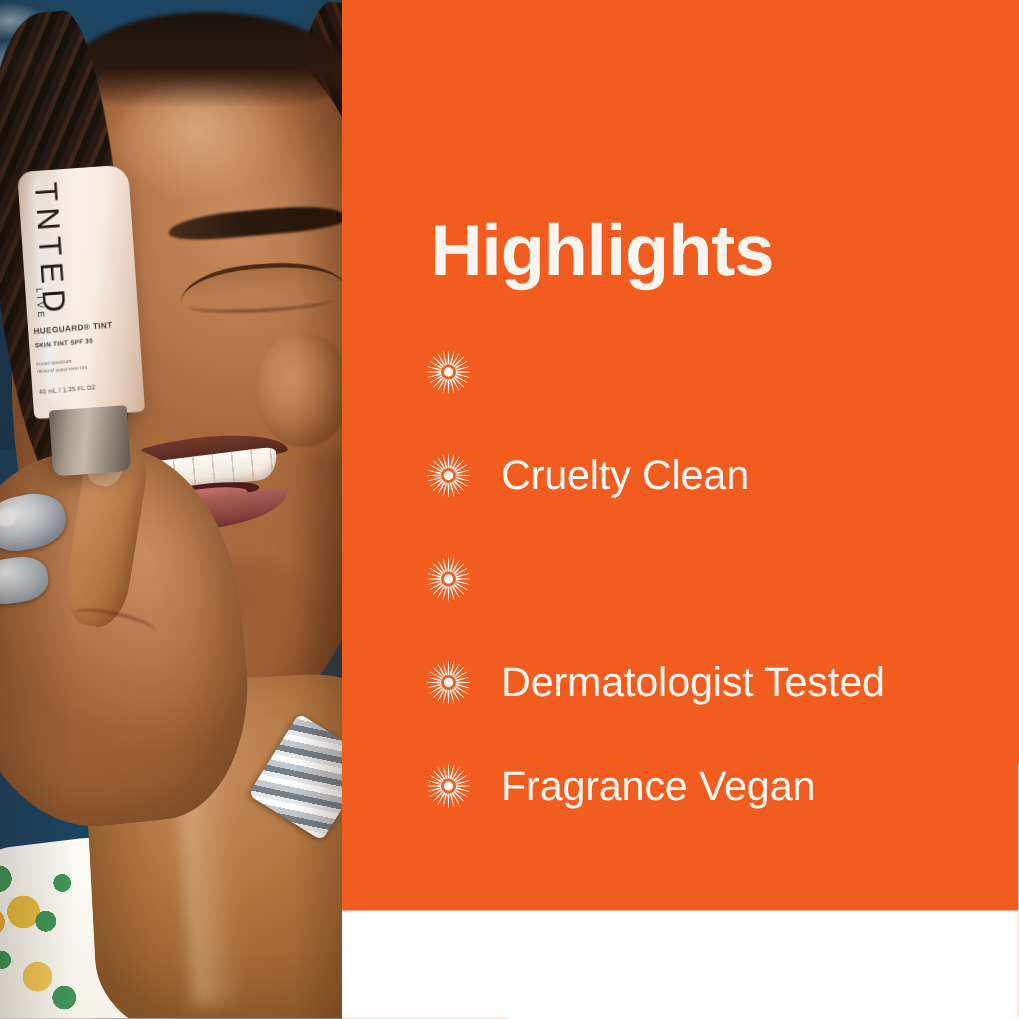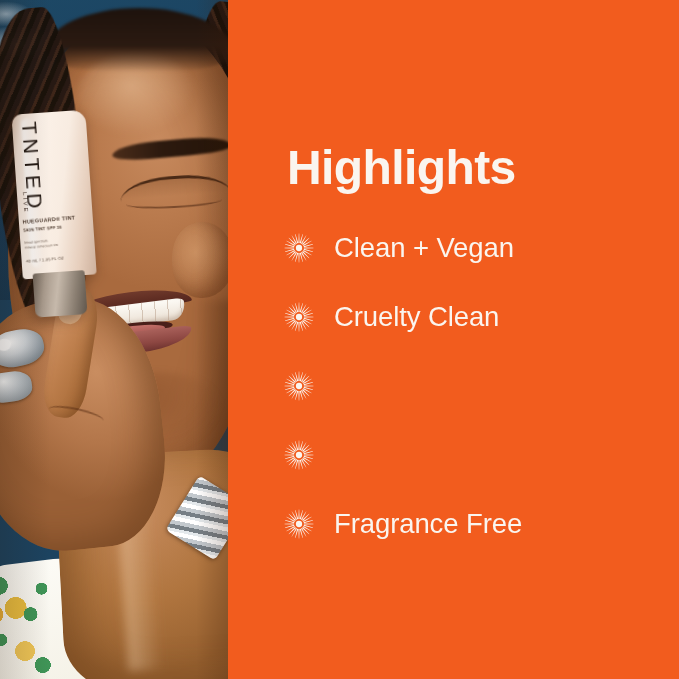--- a/index.html
+++ b/index.html
@@ -438,21 +438,21 @@
     background:
       linear-gradient(90deg, rgba(40,20,6,.18) 0%, rgba(40,20,6,0) 22%),
       linear-gradient(270deg, rgba(60,26,6,.22) 0%, rgba(60,26,6,0) 14%);
     pointer-events: none;
   }
 
   
   #info-pane {
     position: relative;
     flex: 1 1 auto;
-    height: 679px;
+    height: 607px;
     background: #f25c1e;
   }
 
   #title {
     position: absolute;
     left: 59px;
     top: 140px;
     font-size: 48px;
     font-weight: 700;
     letter-spacing: -.6px;
@@ -577,21 +577,20 @@
             <polygon points="36.91852454804888,60.253048327204944 15.66996577339312,83.55221676730169 16.447783232698324,84.33003422660688 39.74695167279506,63.08147545195113" fill="#faf5ef"></polygon>
             <polygon points="34.71058083755676,56.51794919243113 8.15578061834695,73.52368602791857 8.705780618346951,74.47631397208146 36.71058083755676,59.98205080756888" fill="#faf5ef"></polygon>
             <polygon points="33.54458577602533,52.33866259161345 3.493209863318333,61.892054960462 3.7779108129311054,62.95457336937998 34.57986195643541,56.20236589676973" fill="#faf5ef"></polygon>
             <polygon points="33.5,48 2,49.45000000000001 2,50.550000000000004 33.5,52" fill="#faf5ef"></polygon>
             <polygon points="34.57986195643541,43.79763410323027 3.7779108129311054,37.04542663062003 3.493209863318333,38.10794503953801 33.54458577602533,47.66133740838655" fill="#faf5ef"></polygon>
             <polygon points="36.71058083755676,40.017949192431125 8.705780618346944,25.52368602791855 8.155780618346943,26.476313972081435 34.71058083755676,43.482050807568875" fill="#faf5ef"></polygon>
             <polygon points="39.746951672795056,36.91852454804888 16.447783232698317,15.66996577339312 15.669965773393114,16.447783232698324 36.91852454804887,39.74695167279506" fill="#faf5ef"></polygon>
             <polygon points="43.48205080756887,34.71058083755677 26.47631397208142,8.155780618346958 25.523686027918536,8.705780618346958 40.01794919243112,36.71058083755677" fill="#faf5ef"></polygon>
             <polygon points="47.66133740838655,33.54458577602533 38.107945039538,3.493209863318333 37.04542663062002,3.7779108129311054 43.79763410323027,34.57986195643541" fill="#faf5ef"></polygon>
           </svg>
-          <div class="hl-label">Clean + Vegan</div>
         </div>
         <div class="hl-row">
           <svg class="hl-icon" viewBox="0 0 100 100">
             <circle cx="50" cy="50" r="10.5" fill="#faf5ef"></circle>
             <polygon points="52,33.5 50.55,2 49.45,2 48,33.5" fill="#faf5ef"></polygon>
             <polygon points="56.20236589676973,34.57986195643541 62.954573369379986,3.7779108129311054 61.892054960462005,3.493209863318333 52.33866259161345,33.54458577602533" fill="#faf5ef"></polygon>
             <polygon points="59.982050807568875,36.71058083755676 74.47631397208144,8.705780618346944 73.52368602791856,8.155780618346943 56.517949192431125,34.71058083755676" fill="#faf5ef"></polygon>
             <polygon points="63.08147545195113,39.74695167279506 84.33003422660688,16.447783232698324 83.55221676730169,15.669965773393121 60.253048327204944,36.91852454804888" fill="#faf5ef"></polygon>
             <polygon points="65.28941916244324,43.482050807568875 91.84421938165306,26.476313972081442 91.29421938165305,25.523686027918558 63.28941916244324,40.017949192431125" fill="#faf5ef"></polygon>
             <polygon points="66.45541422397467,47.66133740838655 96.50679013668167,38.107945039537995 96.22208918706889,37.045426630620014 65.42013804356459,43.79763410323027" fill="#faf5ef"></polygon>
@@ -666,20 +665,21 @@
             <polygon points="36.91852454804888,60.253048327204944 15.66996577339312,83.55221676730169 16.447783232698324,84.33003422660688 39.74695167279506,63.08147545195113" fill="#faf5ef"></polygon>
             <polygon points="34.71058083755676,56.51794919243113 8.15578061834695,73.52368602791857 8.705780618346951,74.47631397208146 36.71058083755676,59.98205080756888" fill="#faf5ef"></polygon>
             <polygon points="33.54458577602533,52.33866259161345 3.493209863318333,61.892054960462 3.7779108129311054,62.95457336937998 34.57986195643541,56.20236589676973" fill="#faf5ef"></polygon>
             <polygon points="33.5,48 2,49.45000000000001 2,50.550000000000004 33.5,52" fill="#faf5ef"></polygon>
             <polygon points="34.57986195643541,43.79763410323027 3.7779108129311054,37.04542663062003 3.493209863318333,38.10794503953801 33.54458577602533,47.66133740838655" fill="#faf5ef"></polygon>
             <polygon points="36.71058083755676,40.017949192431125 8.705780618346944,25.52368602791855 8.155780618346943,26.476313972081435 34.71058083755676,43.482050807568875" fill="#faf5ef"></polygon>
             <polygon points="39.746951672795056,36.91852454804888 16.447783232698317,15.66996577339312 15.669965773393114,16.447783232698324 36.91852454804887,39.74695167279506" fill="#faf5ef"></polygon>
             <polygon points="43.48205080756887,34.71058083755677 26.47631397208142,8.155780618346958 25.523686027918536,8.705780618346958 40.01794919243112,36.71058083755677" fill="#faf5ef"></polygon>
             <polygon points="47.66133740838655,33.54458577602533 38.107945039538,3.493209863318333 37.04542663062002,3.7779108129311054 43.79763410323027,34.57986195643541" fill="#faf5ef"></polygon>
           </svg>
+          <div class="hl-label">Dermatologist Tested</div>
         </div>
         <div class="hl-row">
           <svg class="hl-icon" viewBox="0 0 100 100">
             <circle cx="50" cy="50" r="10.5" fill="#faf5ef"></circle>
             <polygon points="52,33.5 50.55,2 49.45,2 48,33.5" fill="#faf5ef"></polygon>
             <polygon points="56.20236589676973,34.57986195643541 62.954573369379986,3.7779108129311054 61.892054960462005,3.493209863318333 52.33866259161345,33.54458577602533" fill="#faf5ef"></polygon>
             <polygon points="59.982050807568875,36.71058083755676 74.47631397208144,8.705780618346944 73.52368602791856,8.155780618346943 56.517949192431125,34.71058083755676" fill="#faf5ef"></polygon>
             <polygon points="63.08147545195113,39.74695167279506 84.33003422660688,16.447783232698324 83.55221676730169,15.669965773393121 60.253048327204944,36.91852454804888" fill="#faf5ef"></polygon>
             <polygon points="65.28941916244324,43.482050807568875 91.84421938165306,26.476313972081442 91.29421938165305,25.523686027918558 63.28941916244324,40.017949192431125" fill="#faf5ef"></polygon>
             <polygon points="66.45541422397467,47.66133740838655 96.50679013668167,38.107945039537995 96.22208918706889,37.045426630620014 65.42013804356459,43.79763410323027" fill="#faf5ef"></polygon>
@@ -695,18 +695,18 @@
             <polygon points="36.91852454804888,60.253048327204944 15.66996577339312,83.55221676730169 16.447783232698324,84.33003422660688 39.74695167279506,63.08147545195113" fill="#faf5ef"></polygon>
             <polygon points="34.71058083755676,56.51794919243113 8.15578061834695,73.52368602791857 8.705780618346951,74.47631397208146 36.71058083755676,59.98205080756888" fill="#faf5ef"></polygon>
             <polygon points="33.54458577602533,52.33866259161345 3.493209863318333,61.892054960462 3.7779108129311054,62.95457336937998 34.57986195643541,56.20236589676973" fill="#faf5ef"></polygon>
             <polygon points="33.5,48 2,49.45000000000001 2,50.550000000000004 33.5,52" fill="#faf5ef"></polygon>
             <polygon points="34.57986195643541,43.79763410323027 3.7779108129311054,37.04542663062003 3.493209863318333,38.10794503953801 33.54458577602533,47.66133740838655" fill="#faf5ef"></polygon>
             <polygon points="36.71058083755676,40.017949192431125 8.705780618346944,25.52368602791855 8.155780618346943,26.476313972081435 34.71058083755676,43.482050807568875" fill="#faf5ef"></polygon>
             <polygon points="39.746951672795056,36.91852454804888 16.447783232698317,15.66996577339312 15.669965773393114,16.447783232698324 36.91852454804887,39.74695167279506" fill="#faf5ef"></polygon>
             <polygon points="43.48205080756887,34.71058083755677 26.47631397208142,8.155780618346958 25.523686027918536,8.705780618346958 40.01794919243112,36.71058083755677" fill="#faf5ef"></polygon>
             <polygon points="47.66133740838655,33.54458577602533 38.107945039538,3.493209863318333 37.04542663062002,3.7779108129311054 43.79763410323027,34.57986195643541" fill="#faf5ef"></polygon>
           </svg>
-          <div class="hl-label">Fragrance Free</div>
+          <div class="hl-label">Fragrance Vegan</div>
         </div>
       </div>
 
   </div>
 </div>
 
 </body></html>

